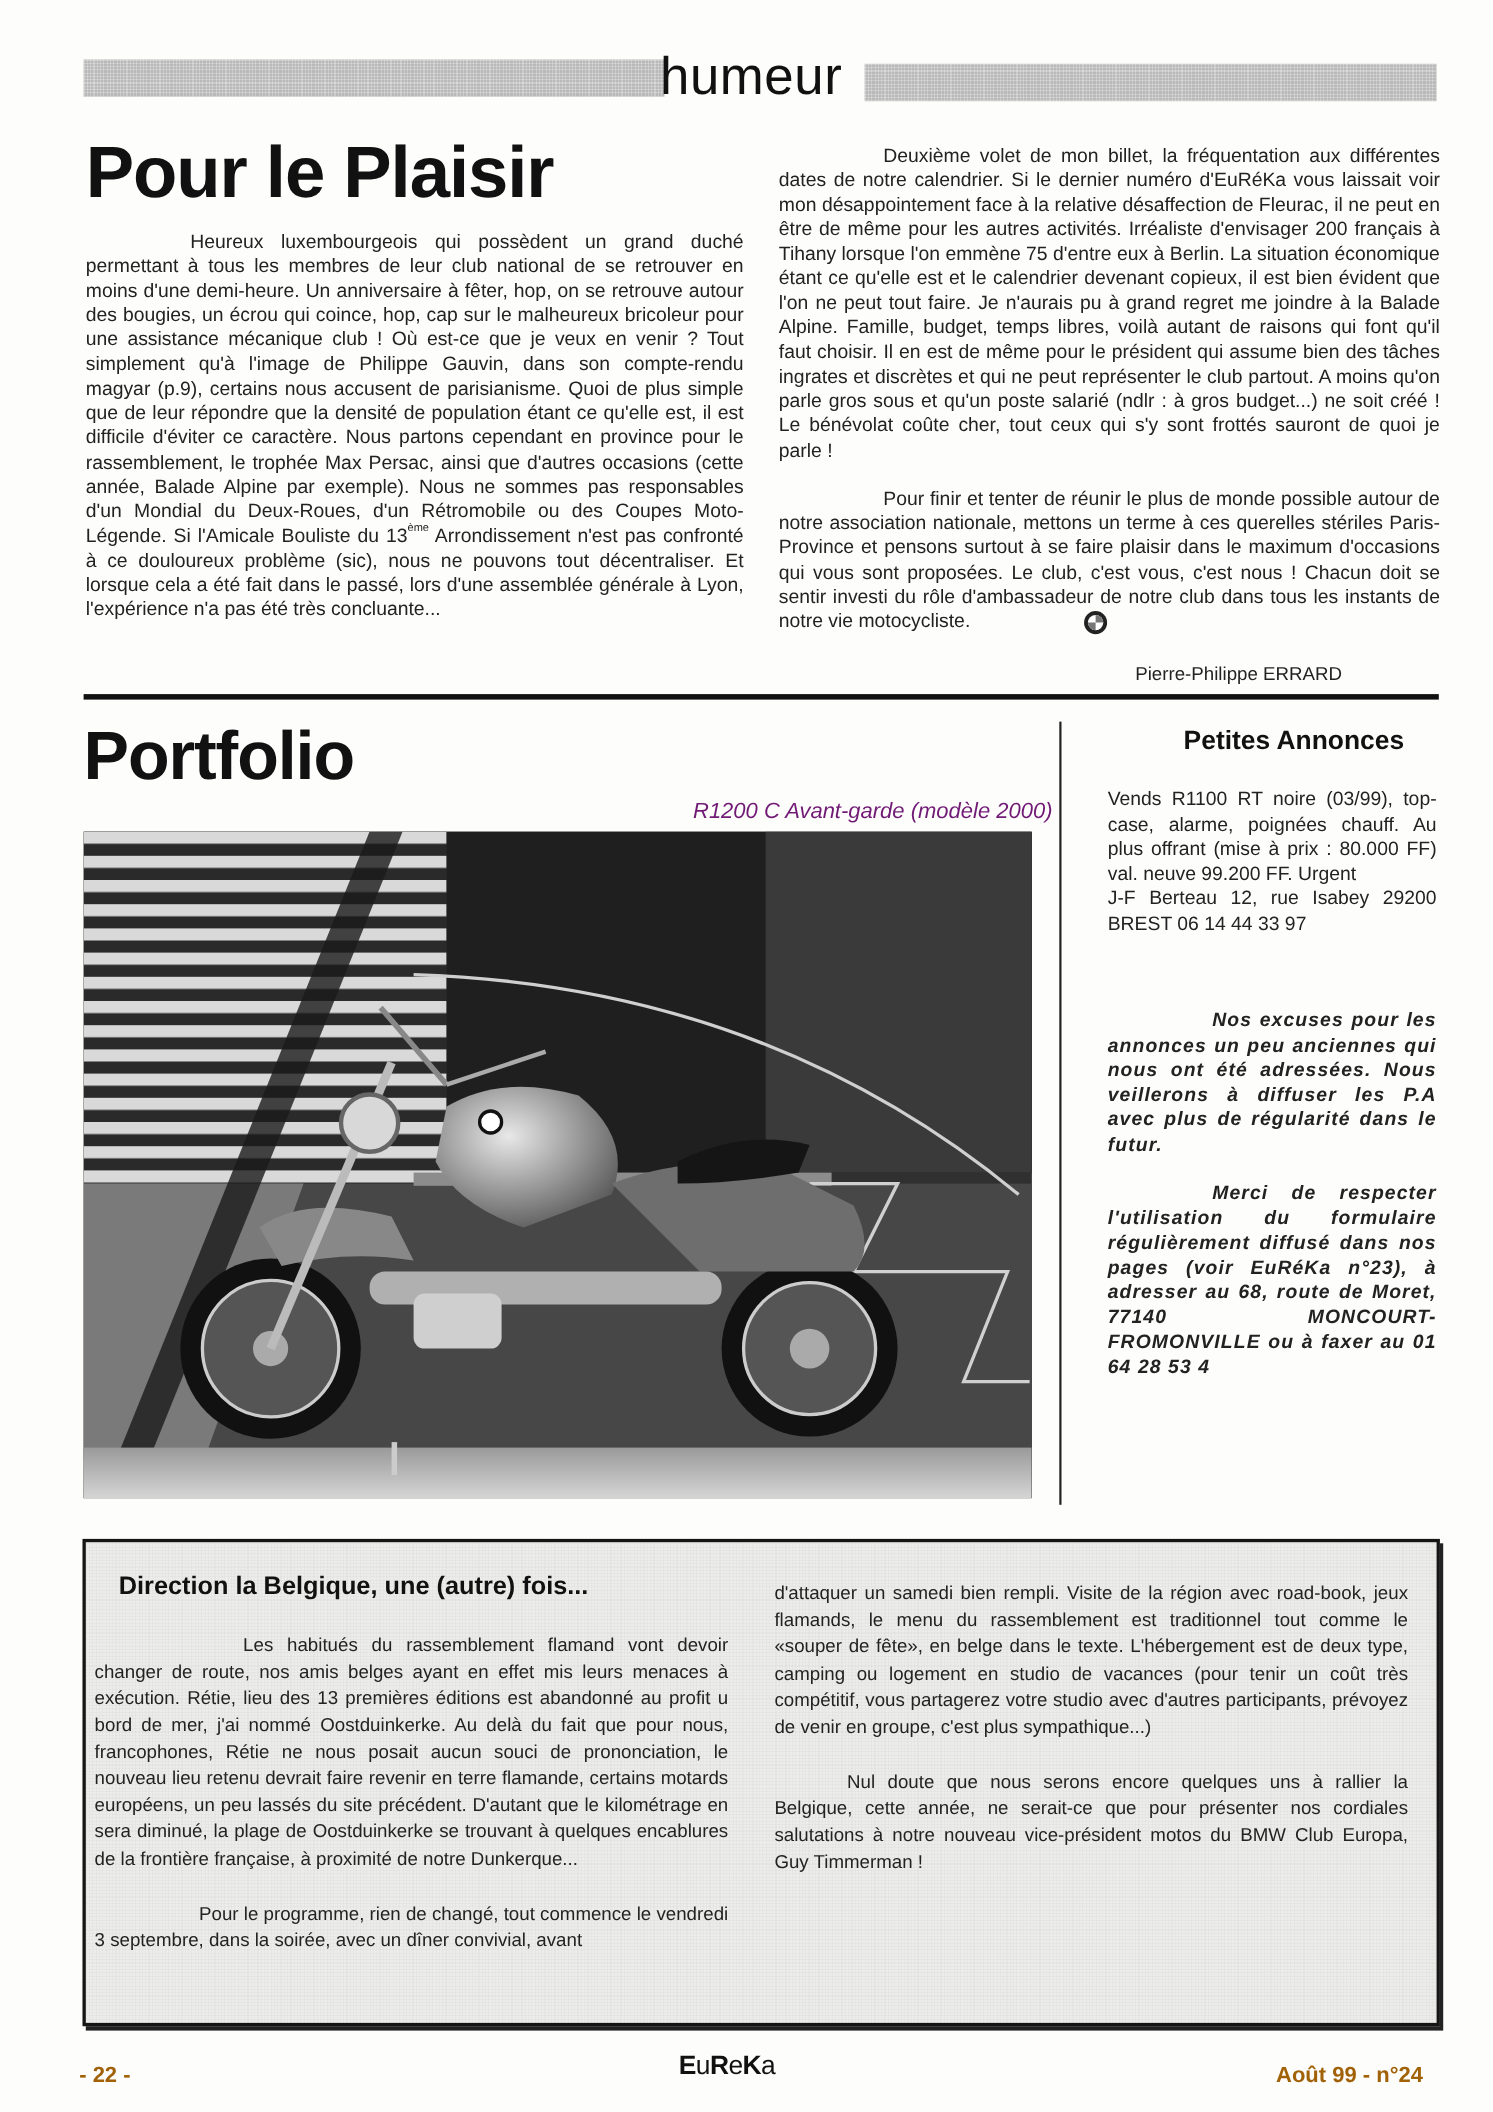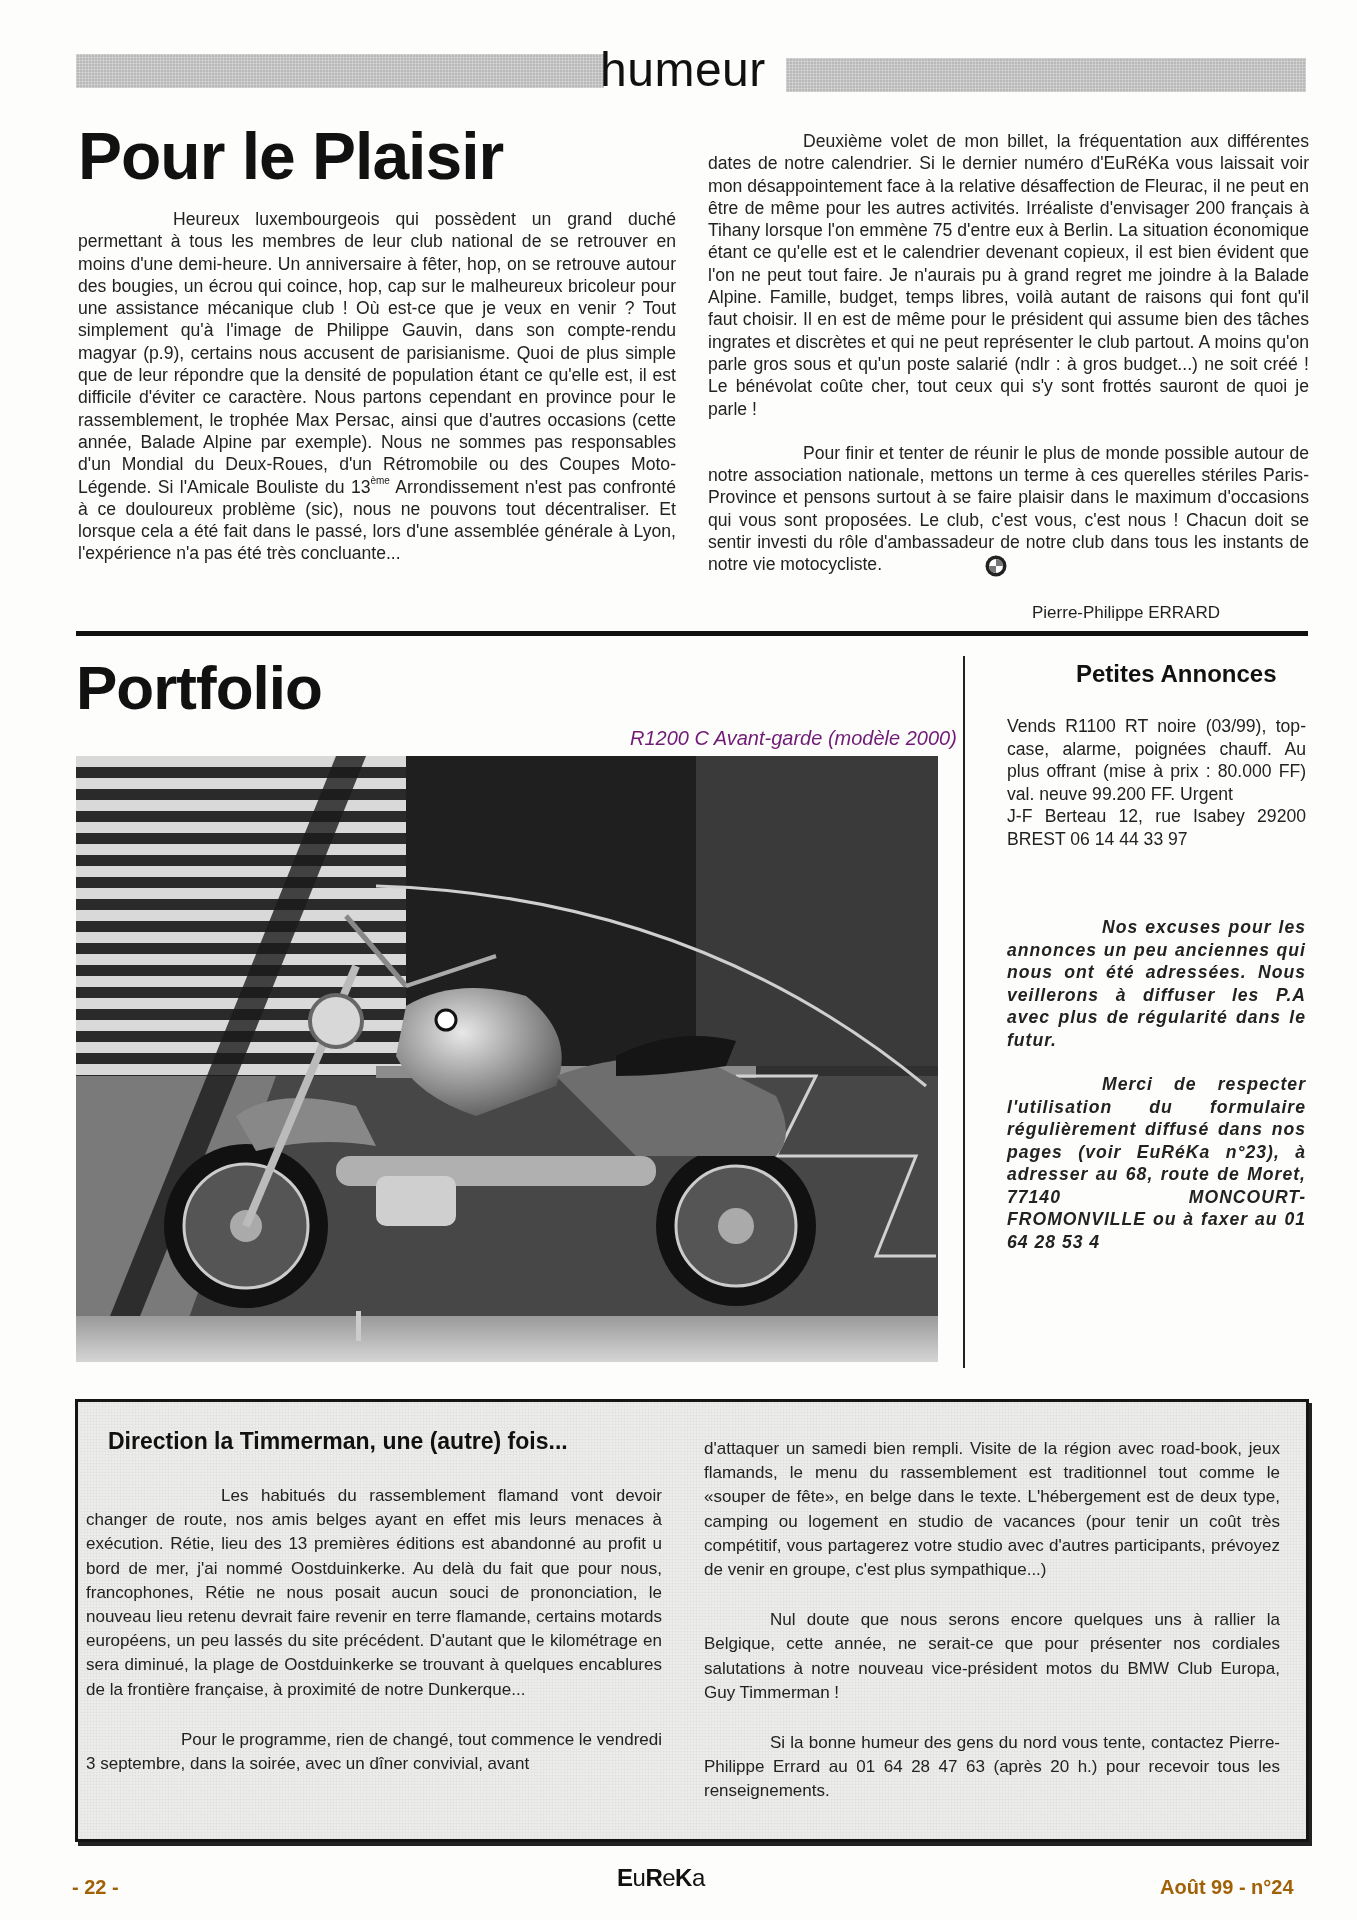--- a/index.html
+++ b/index.html
@@ -136,33 +136,32 @@
   <div class="gap"></div>
   <div class="gap"></div>
   <div class="gap"></div>
   <p class="note indent">Nos excuses pour les annonces un peu anciennes qui nous ont été adressées. Nous veillerons à diffuser les P.A avec plus de régularité dans le futur.</p>
   <div class="gap"></div>
   <p class="note indent">Merci de respecter l'utilisation du formulaire régulièrement diffusé dans nos pages (voir EuRéKa n°23), à adresser au 68, route de Moret, 77140 MONCOURT-FROMONVILLE ou à faxer au 01 64 28 53 4</p>
 </div>
 
 <div class="abs boxed" style="left:75px; top:1399px; width:1228px; height:437px;"></div>
 
-<div class="abs" style="left:108px; top:1428px; font-size:23px; font-weight:bold; color:#111;">Direction la Timmerman, une (autre) fois...</div>
+<div class="abs" style="left:108px; top:1428px; font-size:23px; font-weight:bold; color:#111;">Direction la Belgique, une (autre) fois...</div>
 
 <div class="abs body-text" style="left:86px; top:1484px; width:576px; line-height:24.2px; font-size:17px;">
   <p class="indent" style="text-indent:135px;">Les habitués du rassemblement flamand vont devoir changer de route, nos amis belges ayant en effet mis leurs menaces à exécution. Rétie, lieu des 13 premières éditions est abandonné au profit u bord de mer, j'ai nommé Oostduinkerke. Au delà du fait que pour nous, francophones, Rétie ne nous posait aucun souci de prononciation, le nouveau lieu retenu devrait faire revenir en terre flamande, certains motards européens, un peu lassés du site précédent. D'autant que le kilométrage en sera diminué, la plage de Oostduinkerke se trouvant à quelques encablures de la frontière française, à proximité de notre Dunkerque...</p>
   <div class="gap" style="height:26px;"></div>
   <p class="indent">Pour le programme, rien de changé, tout commence le vendredi 3 septembre, dans la soirée, avec un dîner convivial, avant</p>
 </div>
 
 <div class="abs body-text" style="left:704px; top:1437px; width:576px; line-height:24.2px; font-size:17px;">
   <p>d'attaquer un samedi bien rempli. Visite de la région avec road-book, jeux flamands, le menu du rassemblement est traditionnel tout comme le «souper de fête», en belge dans le texte. L'hébergement est de deux type, camping ou logement en studio de vacances (pour tenir un coût très compétitif, vous partagerez votre studio avec d'autres participants, prévoyez de venir en groupe, c'est plus sympathique...)</p>
   <div class="gap" style="height:26px;"></div>
   <p class="indent" style="text-indent:66px;">Nul doute que nous serons encore quelques uns à rallier la Belgique, cette année, ne serait-ce que pour présenter nos cordiales salutations à notre nouveau vice-président motos du BMW Club Europa, Guy Timmerman !</p>
   <div class="gap" style="height:26px;"></div>
-  <p class="indent" style="text-indent:66px;">Si la bonne humeur des gens du nord vous tente, contactez Pierre-Philippe Errard au 01 64 28 47 63 (après 20 h.) pour recevoir tous les renseignements.</p>
 </div>
 
 <div class="abs footer" style="left:72px; top:1876px;">- 22 -</div>
 <div class="abs logo" style="left:617px; top:1864px;">
   <span>E</span><span class="thin">u</span><span>R</span><span class="thin">e</span><span>K</span><span class="thin">a</span>
 </div>
 <div class="abs footer" style="left:1160px; top:1876px;">Août 99 - n°24</div>
 
 </body></html>

